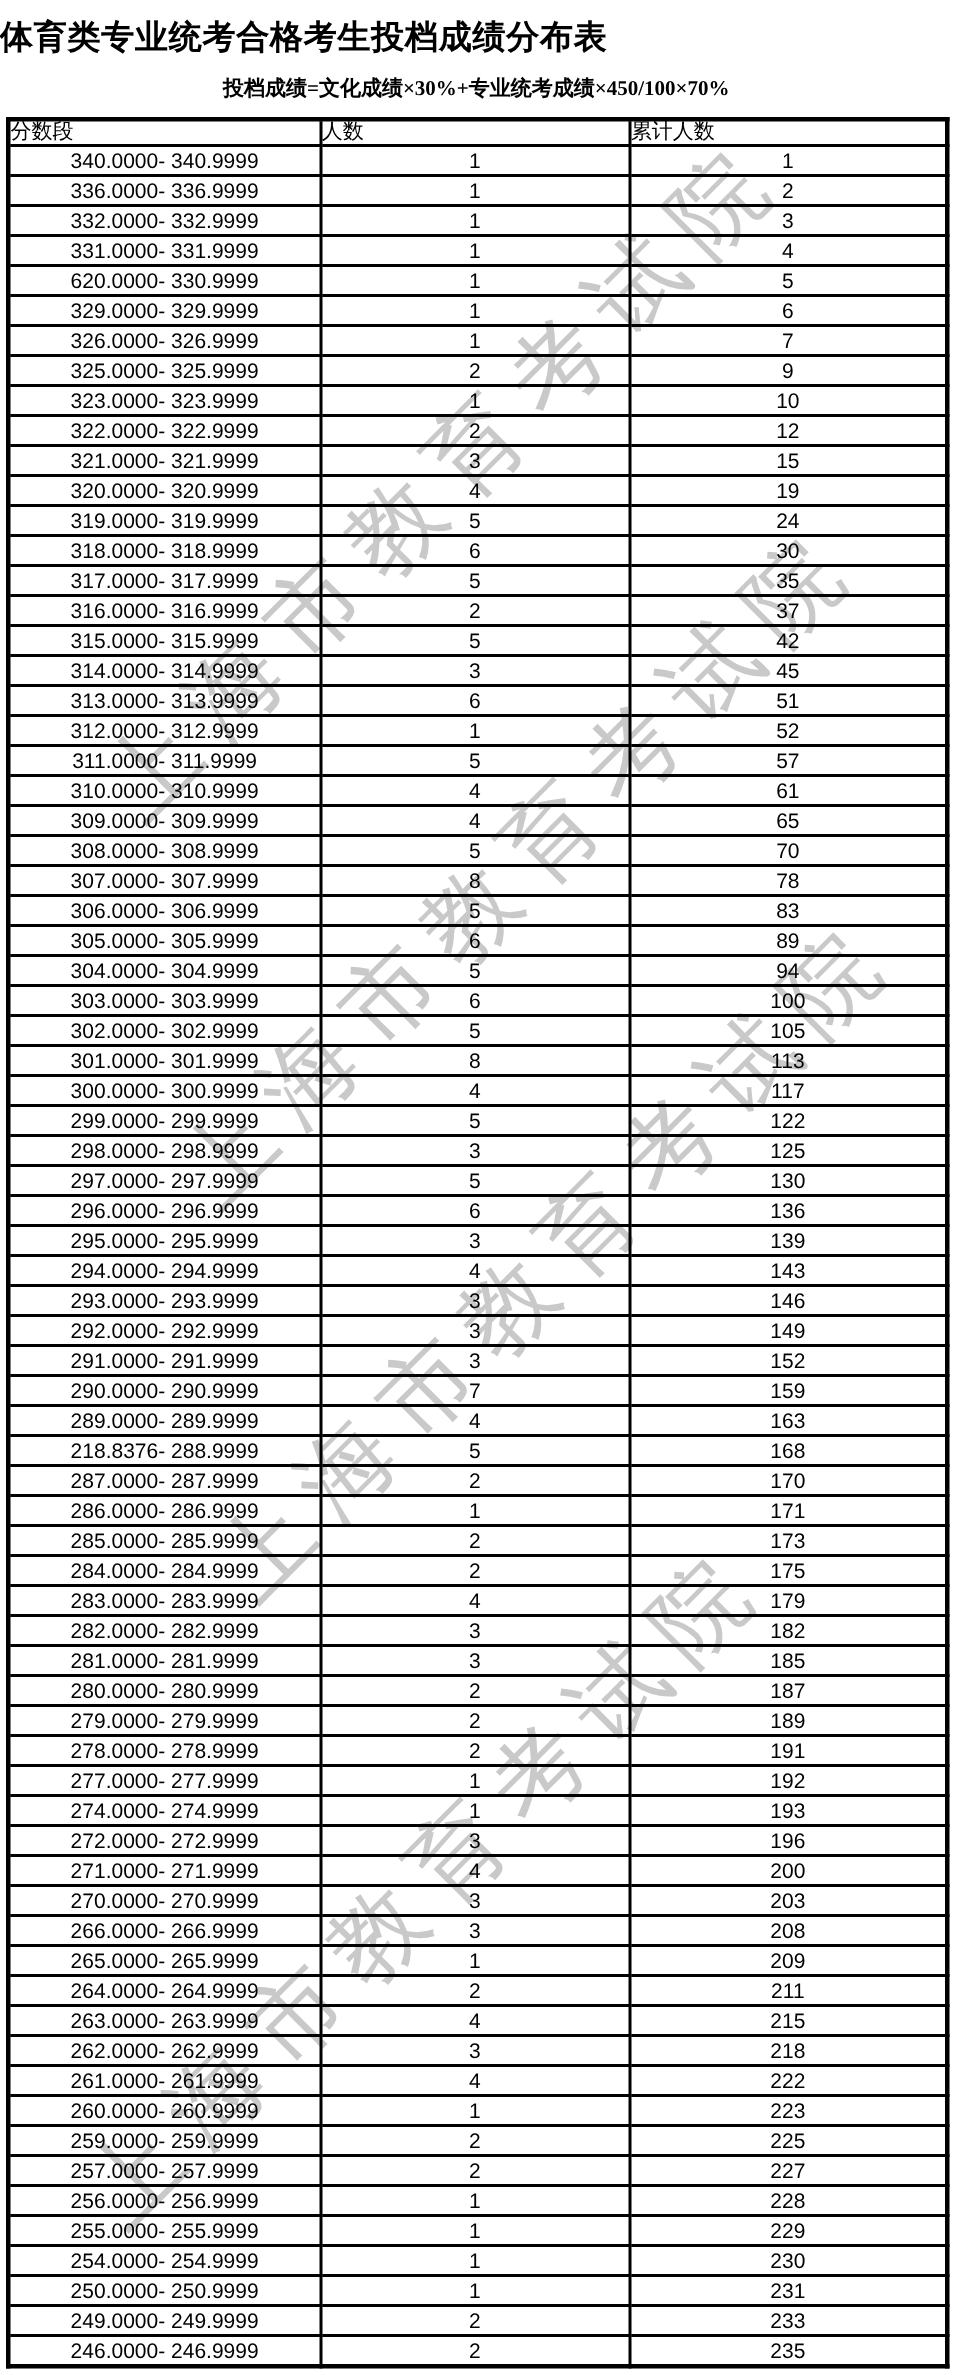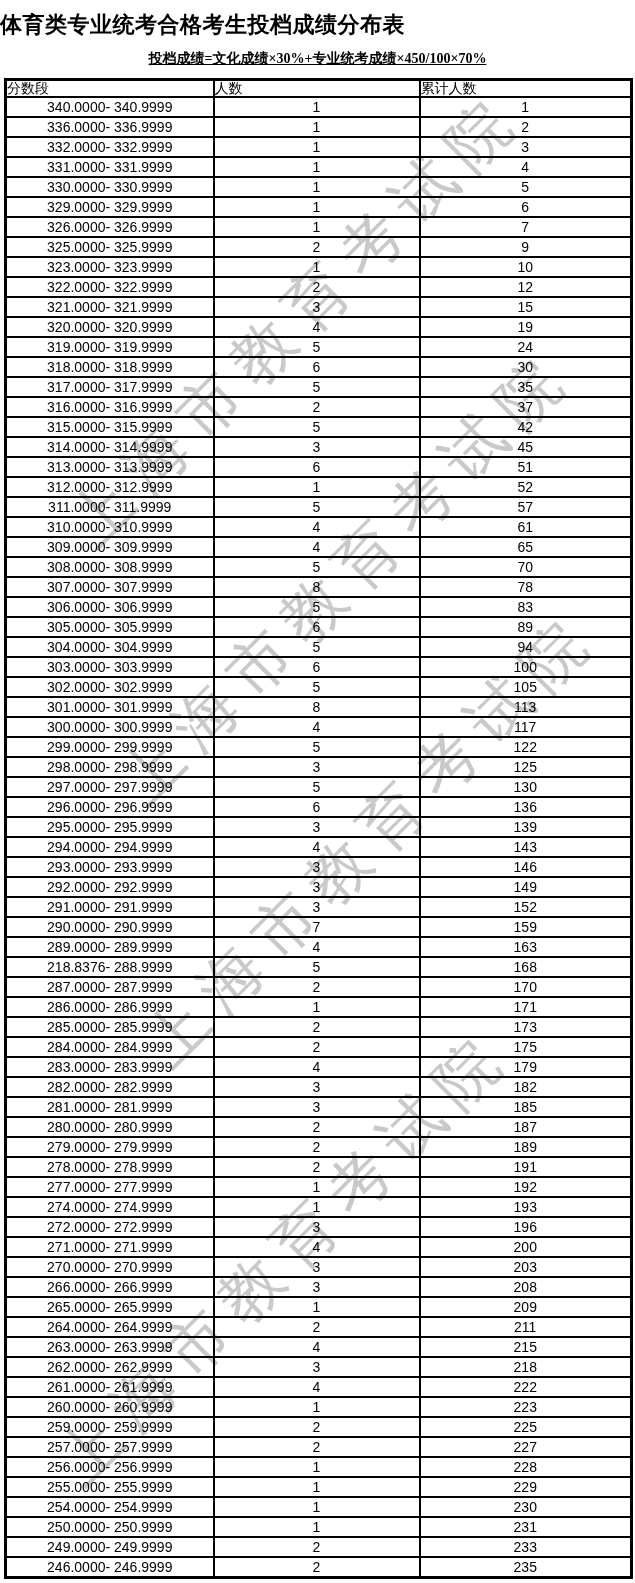--- a/index.html
+++ b/index.html
@@ -22,21 +22,20 @@
     letter-spacing: 0.5px;
   }
   .formula {
     position: absolute;
     top: 50px; left: 0;
     width: 100%;
     text-align: center;
     font-size: 14px;
     font-weight: bold;
     font-family: "Liberation Serif", serif;
-    text-decoration: underline;
   }
   .watermark {
     position: absolute;
     inset: 0;
     z-index: 0;
     pointer-events: none;
   }
   .watermark span {
     position: absolute;
     white-space: nowrap;
@@ -127,21 +126,21 @@
           <td>332.0000- 332.9999</td>
           <td>1</td>
           <td>3</td>
         </tr>
         <tr>
           <td>331.0000- 331.9999</td>
           <td>1</td>
           <td>4</td>
         </tr>
         <tr>
-          <td>330.0000- 330.9999</td>
+          <td>620.0000- 330.9999</td>
           <td>1</td>
           <td>5</td>
         </tr>
         <tr>
           <td>329.0000- 329.9999</td>
           <td>1</td>
           <td>6</td>
         </tr>
         <tr>
           <td>326.0000- 326.9999</td>

